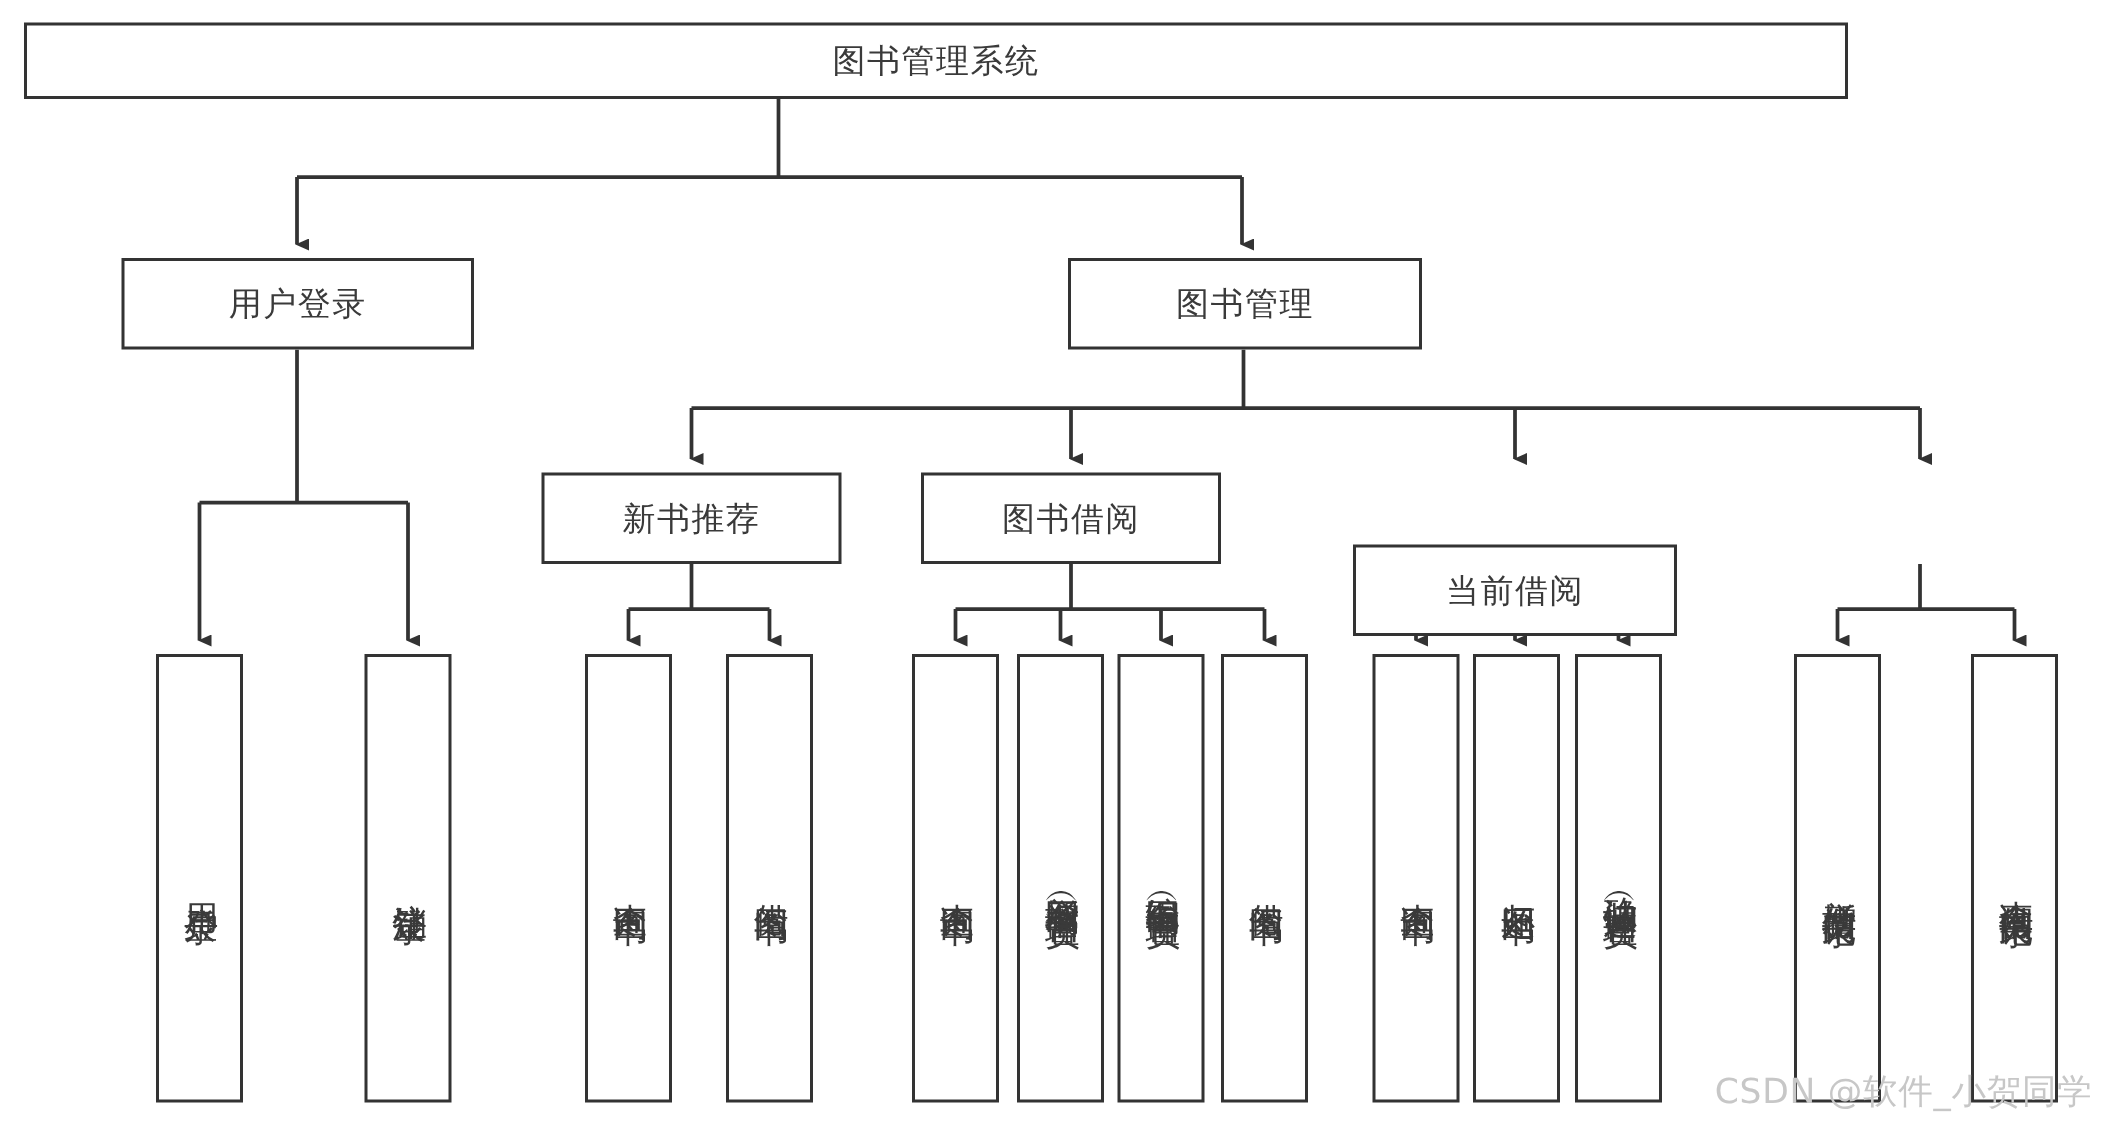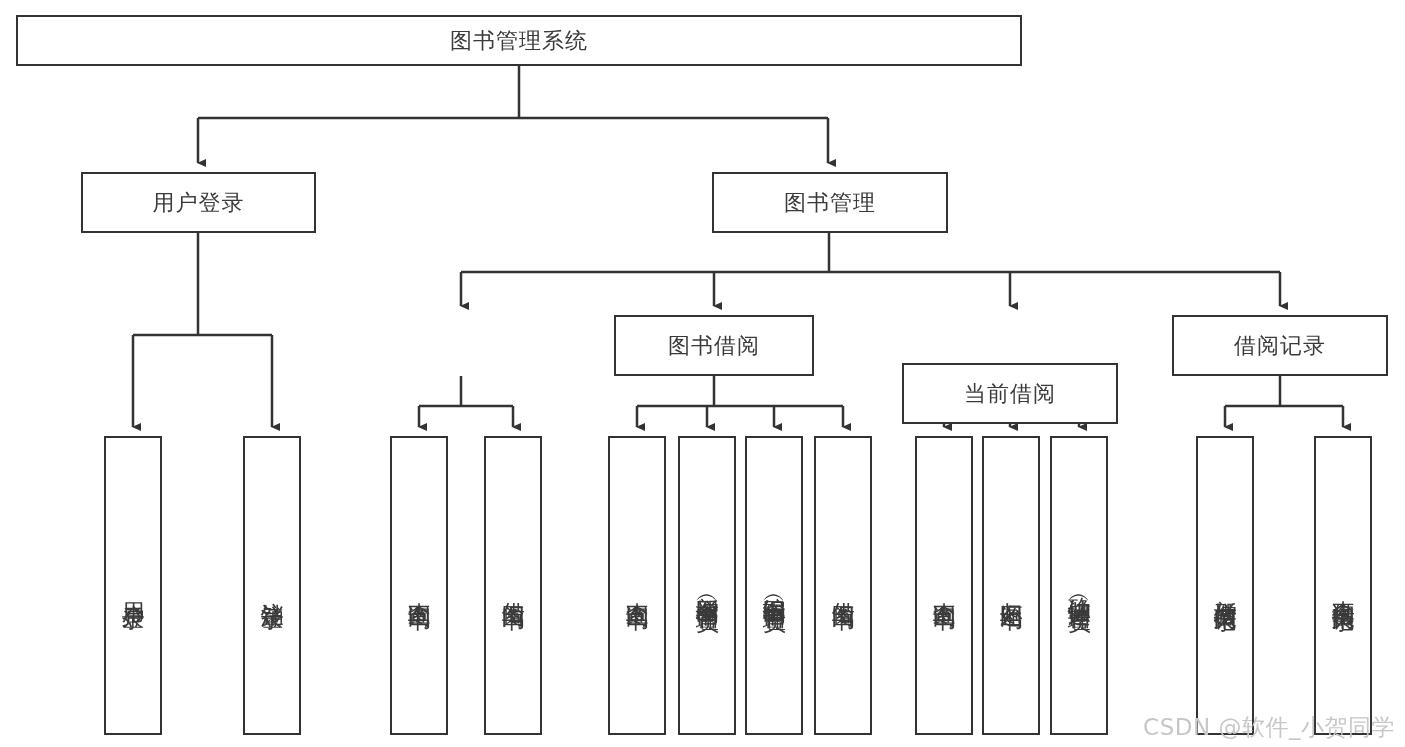--- a/index.html
+++ b/index.html
@@ -112,39 +112,39 @@
       <path d="M1010,406 L1010,427" marker-end="url(#arrow)"></path>
       <path d="M1079,406 L1079,427" marker-end="url(#arrow)"></path>
 
       <path d="M1280,376 L1280,406"></path>
       <path d="M1225,406 L1343,406"></path>
       <path d="M1225,406 L1225,427" marker-end="url(#arrow)"></path>
       <path d="M1343,406 L1343,427" marker-end="url(#arrow)"></path>
     </g>
   </svg>
 
-  <div class="node horizontal" style="left:16px; top:15px; width:1006px; height:51px;">
+  <div class="node horizontal" style="left:16px; top:15px; width:1216px; height:51px;">
     <span class="label">图书管理系统</span>
   </div>
 
   <div class="node horizontal" style="left:81px; top:172px; width:235px; height:61px;">
     <span class="label">用户登录</span>
   </div>
   <div class="node horizontal" style="left:712px; top:172px; width:236px; height:61px;">
     <span class="label">图书管理</span>
   </div>
 
+  <div class="node horizontal" style="left:361px; top:315px; width:200px; height:61px;">
+    <span class="label">新书推荐</span>
+  </div>
   <div class="node horizontal" style="left:614px; top:315px; width:200px; height:61px;">
     <span class="label">图书借阅</span>
   </div>
   <div class="node horizontal" style="left:902px; top:315px; width:216px; height:61px;margin-top:48px;">
     <span class="label">当前借阅</span>
-  </div>
-  <div class="node horizontal" style="left:1172px; top:315px; width:216px; height:61px;">
-    <span class="label">借阅记录</span>
   </div>
 
   <div class="node vertical" style="left:104px; top:436px; width:58px; height:299px;">
     <span class="label">用户登录</span>
   </div>
   <div class="node vertical" style="left:243px; top:436px; width:58px; height:299px;">
     <span class="label">注销登录</span>
   </div>
 
   <div class="node vertical" style="left:390px; top:436px; width:58px; height:299px;">

